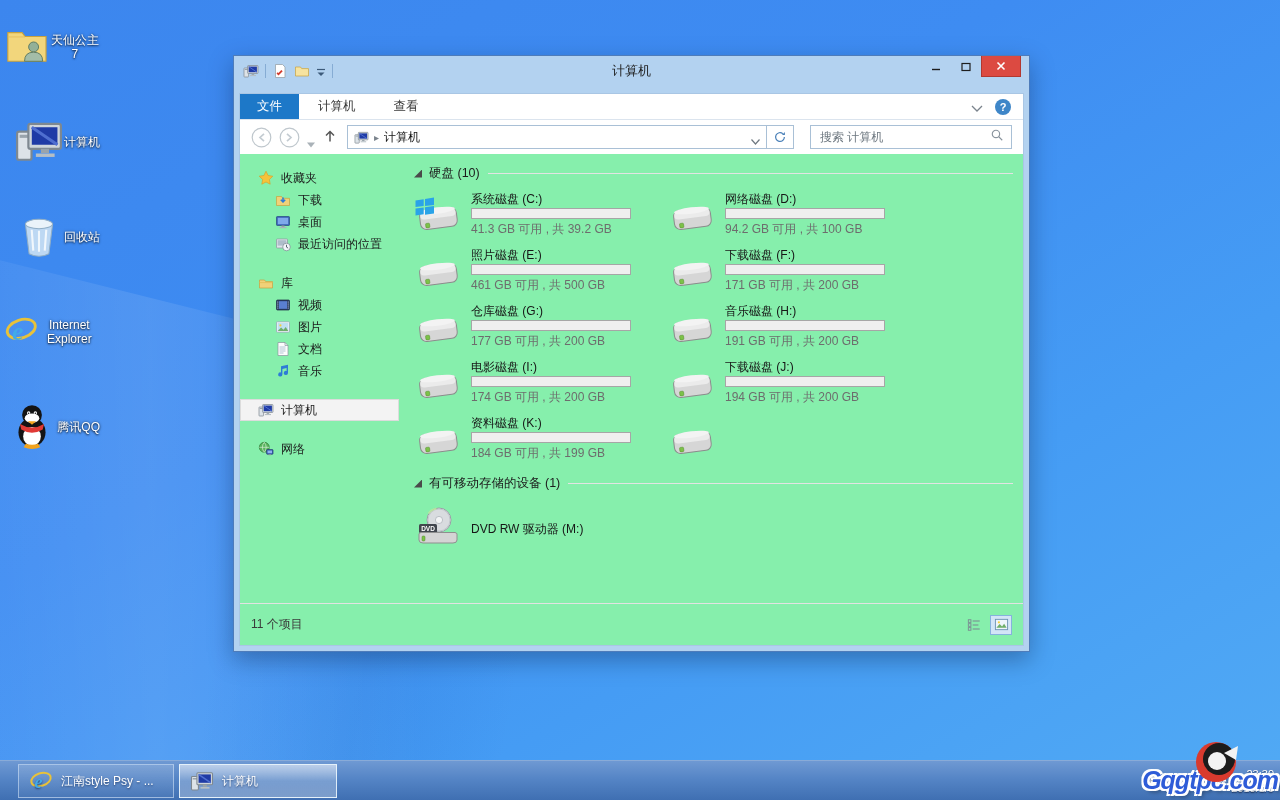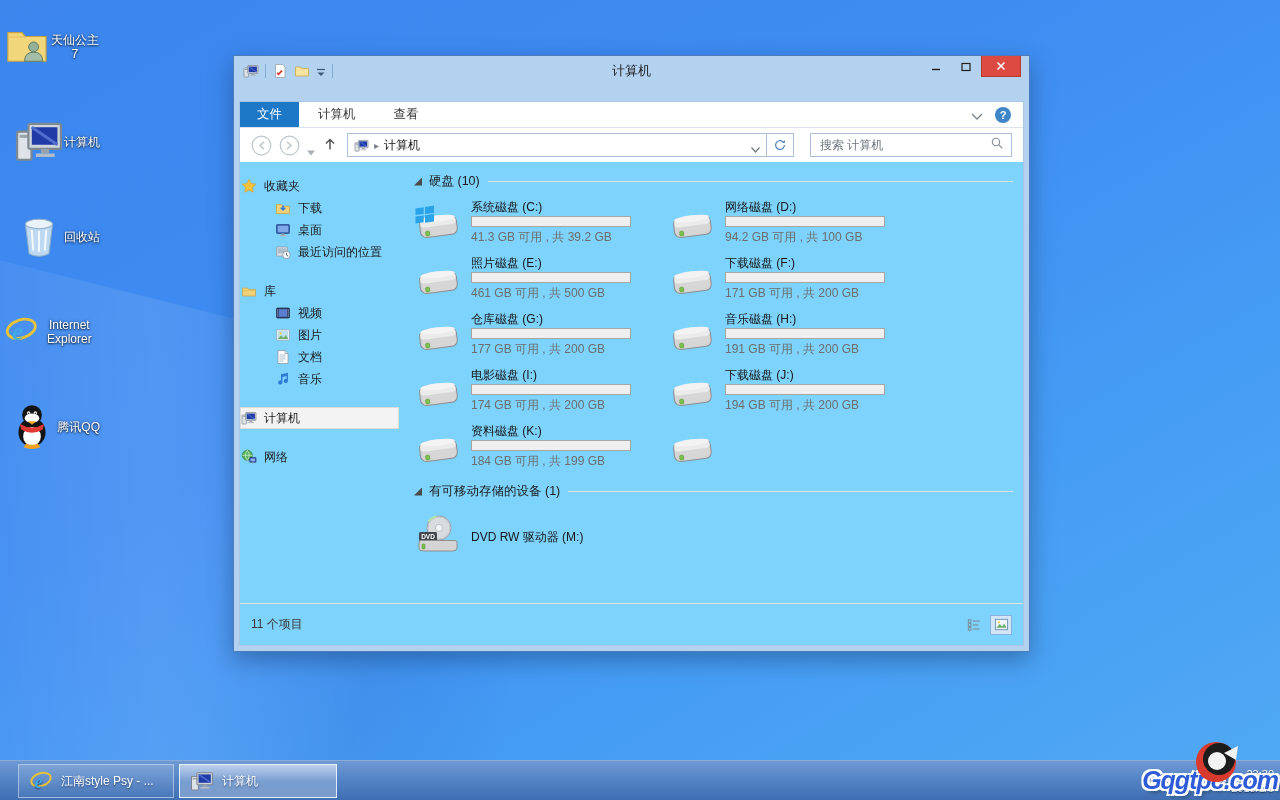--- a/index.html
+++ b/index.html
@@ -16,21 +16,21 @@
   
   .window{position:absolute;left:233px;top:55px;width:797px;height:597px;background:#b3d2f0;border:1px solid #4e7cba;display:flex;flex-direction:column;box-shadow:0 8px 22px rgba(8,30,64,.35);}
   .titlebar{height:29px;position:relative;display:flex;align-items:center;flex:none;}
   .qat{display:flex;align-items:center;gap:6px;padding-left:9px;z-index:2;}
   .qat .qicon{width:16px;height:16px;}
   .qat .qsep{width:1px;height:14px;background:#86acd4;}
   .win-title{position:absolute;left:0;right:0;text-align:center;font-size:13px;color:#1e1e1e;}
   .caption{position:absolute;right:8px;top:0;display:flex;z-index:2;}
   .cap{width:30px;height:21px;display:grid;place-items:center;}
   .cap-close{width:40px;background:#dc4a41;border:1px solid #b23830;border-top:none;}
-  .client{flex:1;margin:16px 5px 5px;background:#7dd3fc;border:1px solid #a9c6e4;display:flex;flex-direction:column;min-height:0;}
+  .client{flex:1;margin:8px 5px 5px;background:#86efac;border:1px solid #a9c6e4;display:flex;flex-direction:column;min-height:0;}
   
   .tabsrow{height:26px;flex:none;display:flex;align-items:stretch;background:#fff;border-bottom:1px solid #dbe4ee;}
   .tab{padding:0 19px;display:flex;align-items:center;font-size:12.5px;color:#3a3a3a;cursor:default;}
   .tab.active{background:#1d78c8;color:#fff;padding:0 17px;}
   .tabs-right{margin-left:auto;display:flex;align-items:center;gap:12px;padding-right:12px;}
   .help-btn{width:16px;height:16px;border-radius:50%;background:#3e86c8;color:#fff;font-size:11px;font-weight:bold;display:grid;place-items:center;}
   
   .navrow{height:34px;flex:none;display:flex;align-items:center;padding:0 11px;gap:7px;background:#fff;}
   .navbtn{width:21px;height:21px;flex:none;}
   .upbtn{width:18px;height:18px;flex:none;}
@@ -39,21 +39,21 @@
   .addr{flex:1;display:flex;align-items:center;gap:5px;padding:0 6px;font-size:12px;color:#141414;}
   .addr .crumb-sep{color:#7a838c;font-size:10px;}
   .addr-chevron{margin-left:auto;width:9px;height:6px;}
   .refreshseg{width:27px;border-left:1px solid #a9c0d6;display:grid;place-items:center;}
   .searchbox{width:202px;height:24px;margin-left:9px;border:1px solid #a9c0d6;display:flex;align-items:center;padding:0 7px;flex:none;}
   .searchbox input{border:none;outline:none;flex:1;font-size:12px;font-family:inherit;color:#333;min-width:0;background:transparent;}
   .searchbox input::placeholder{color:#6e7880;opacity:1;}
   
   .bodyrow{flex:1;display:flex;min-height:0;}
   .sidebar{width:162px;flex:none;padding-top:13px;font-size:12px;color:#1a1a1a;}
-  .side-item{height:22px;display:flex;align-items:center;gap:7px;cursor:default;border:1px solid transparent;}
+  .side-item{height:22px;display:flex;align-items:center;gap:7px;padding-left:17px;cursor:default;border:1px solid transparent;}
   .side-item.child{padding-left:34px;}
   .side-item.selected{background:#f3f3f3;border-color:#dcdcdc;margin-right:3px;}
   .sicon{width:16px;height:16px;flex:none;}
   .side-gap{height:17px;}
   .main{flex:1;padding:9px 10px 0 12px;min-width:0;}
   .group-head{display:flex;align-items:center;height:21px;margin-bottom:3px;}
   .tri{width:8px;height:8px;background:#4a4a4a;clip-path:polygon(100% 0,100% 100%,0 100%);margin-right:7px;flex:none;}
   .group-title{font-size:12.5px;color:#1c1c1c;white-space:nowrap;}
   .group-rule{flex:1;height:1px;background:#e3e3e3;margin-left:8px;}
   .tiles{display:grid;grid-template-columns:254px 254px;}

